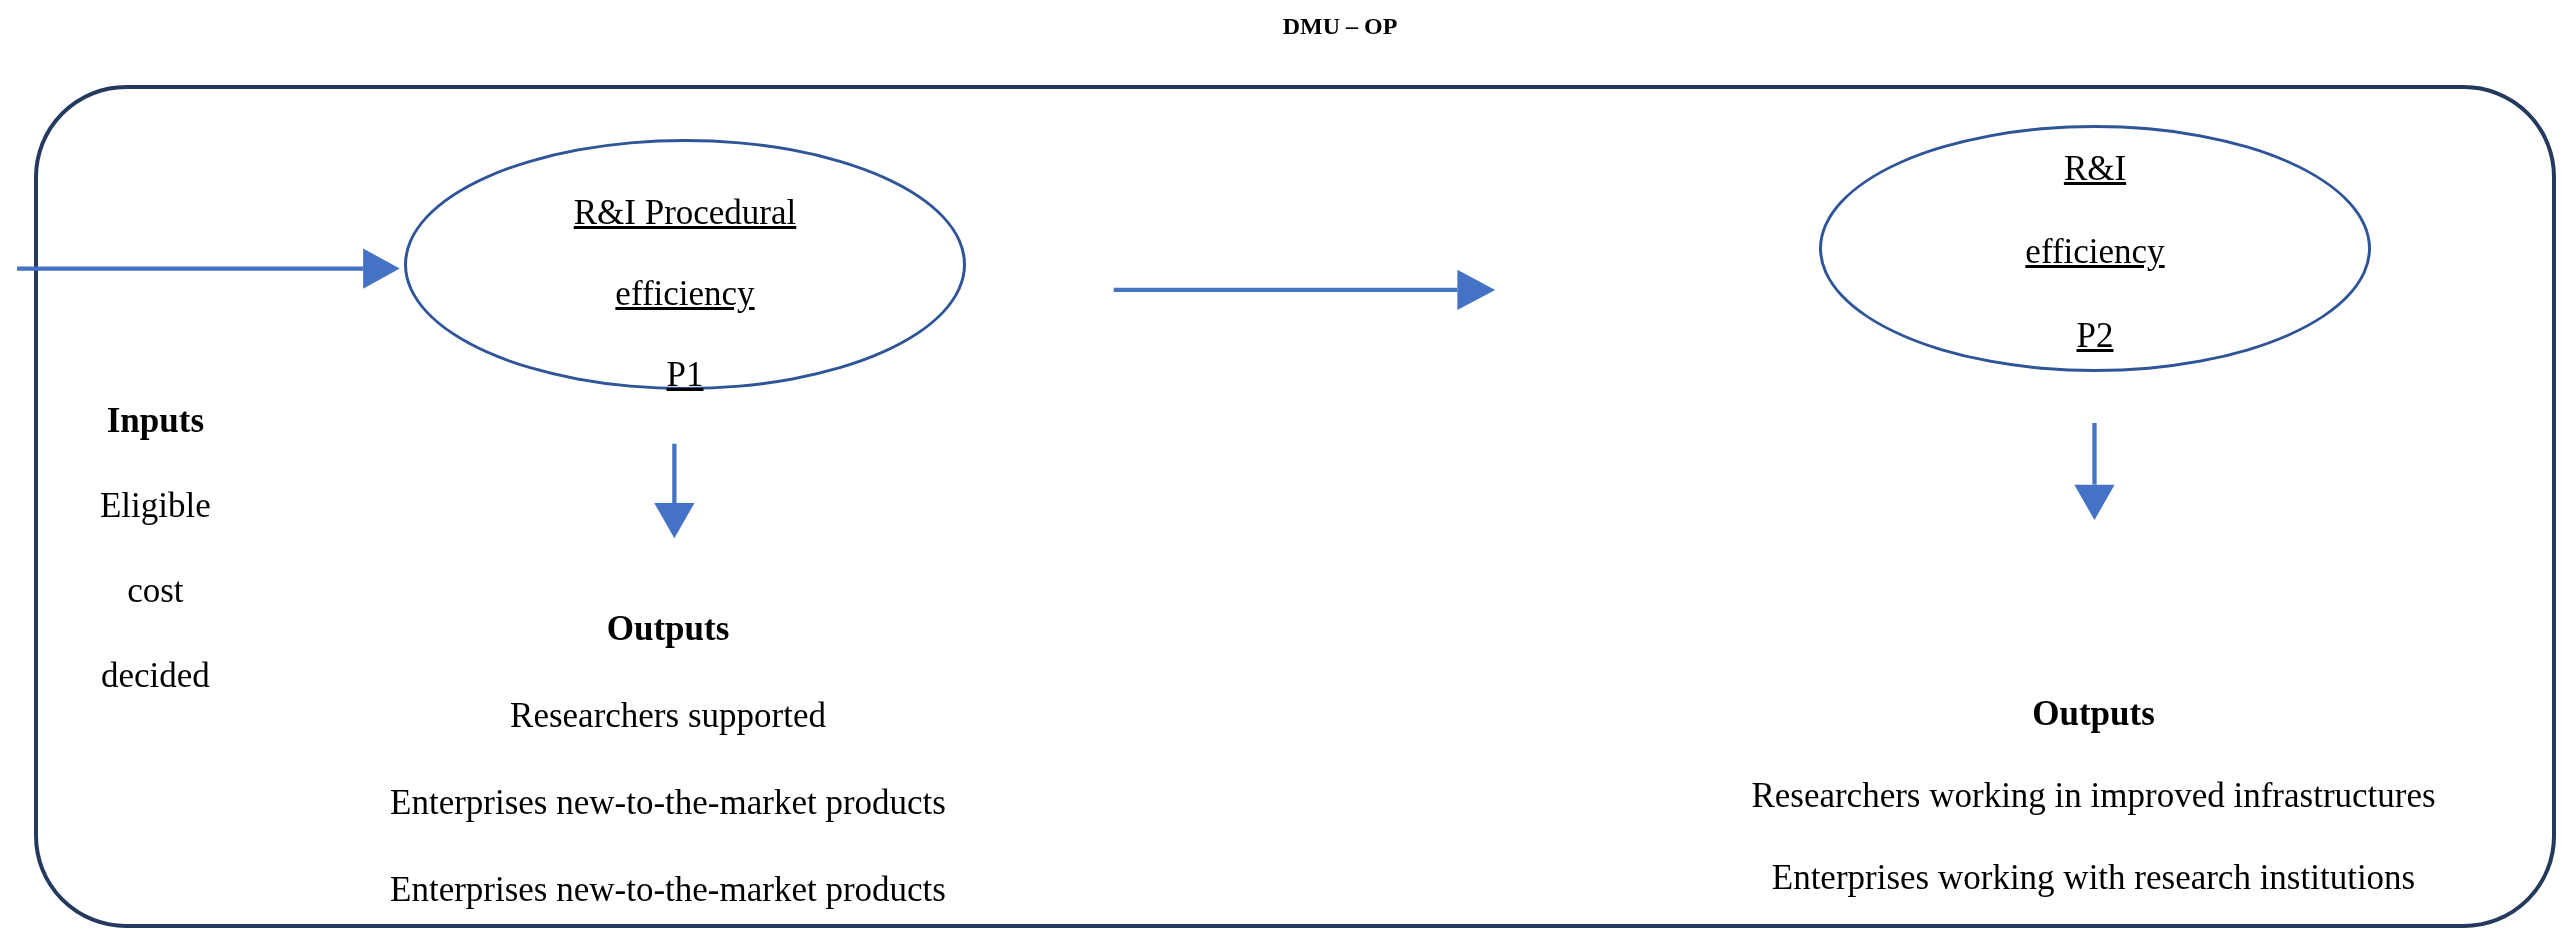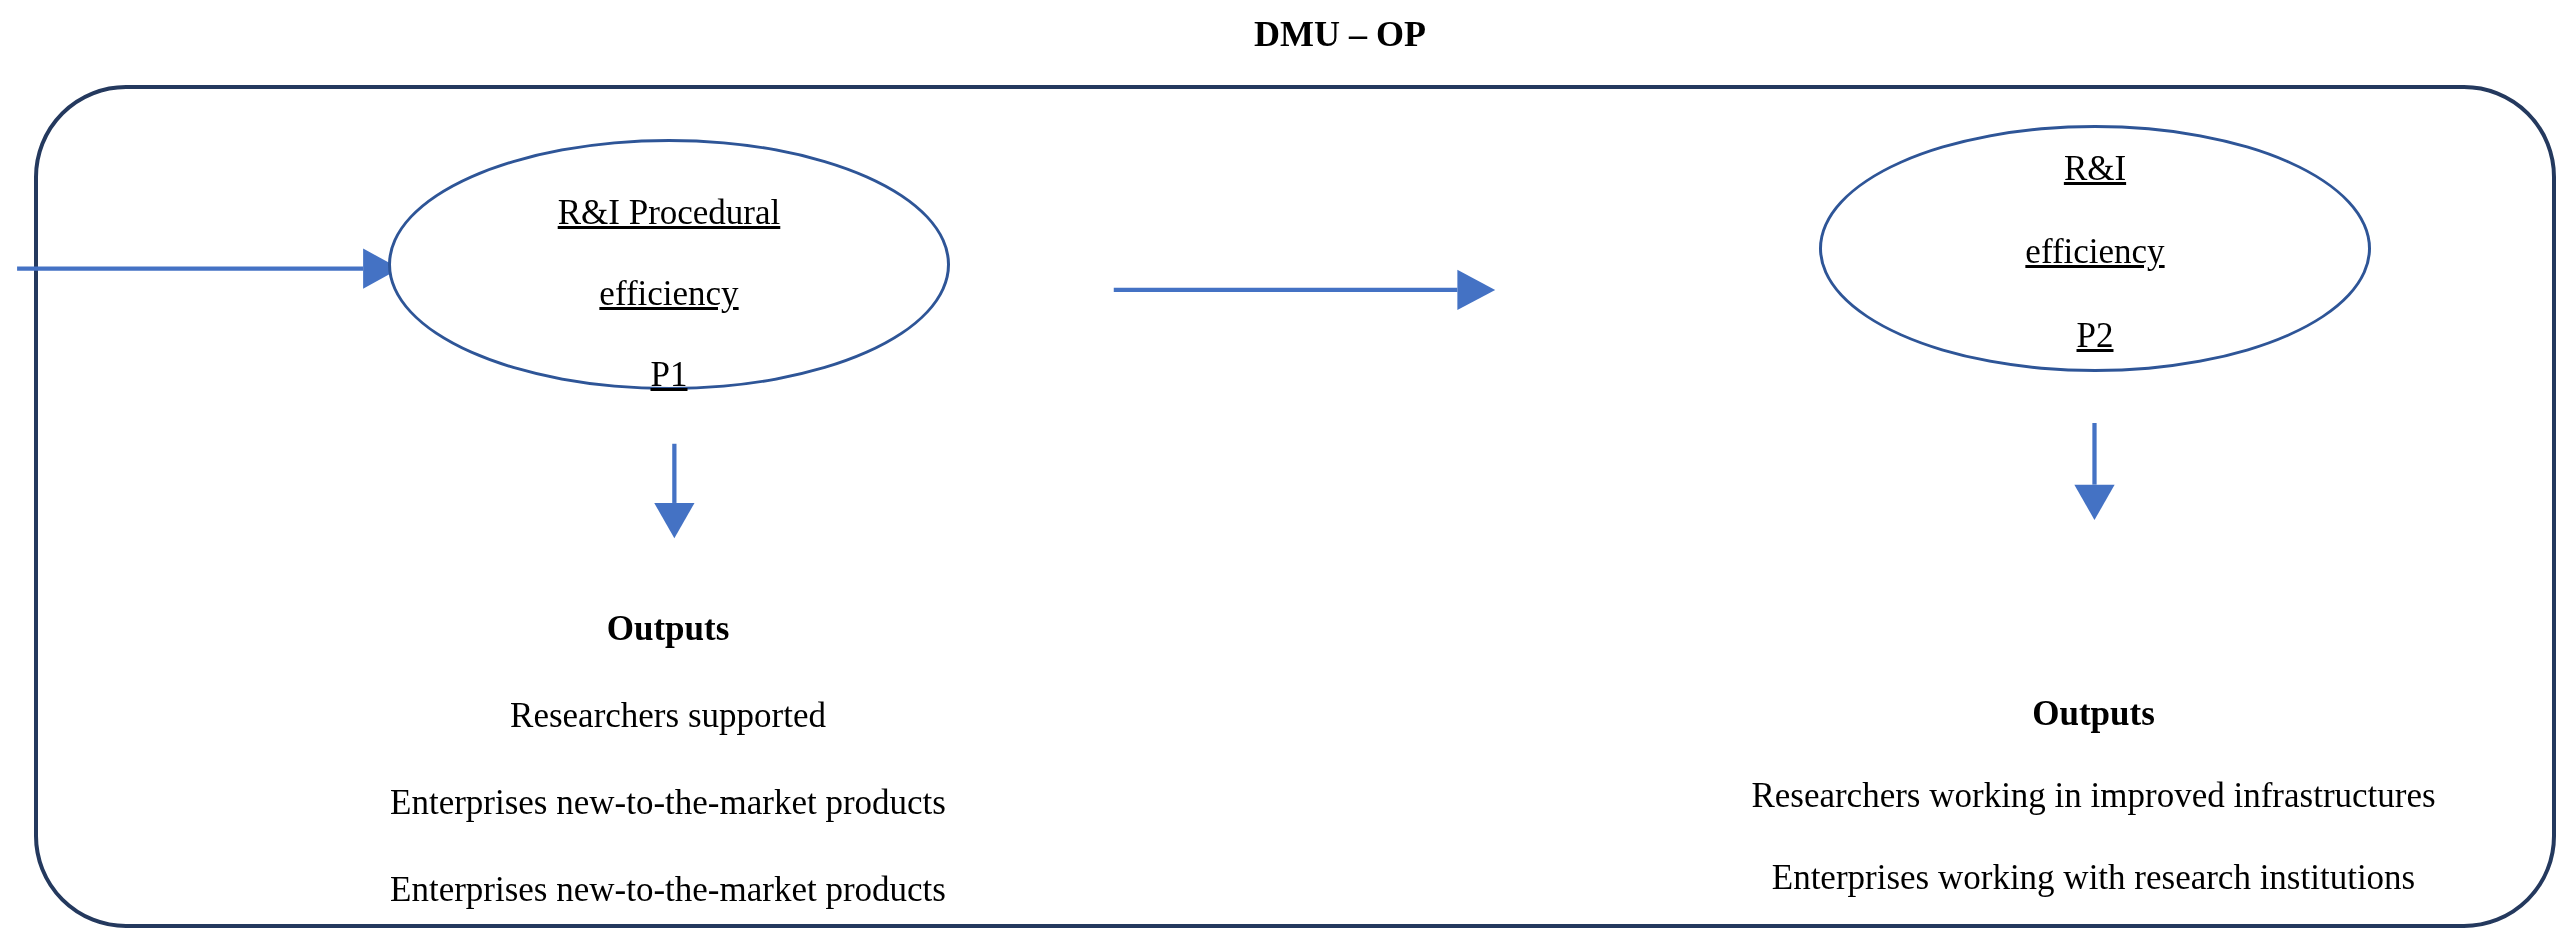--- a/index.html
+++ b/index.html
@@ -14,21 +14,21 @@
     width:2576px;height:951px;
     background:#ffffff;
     font-family:"Liberation Serif","DejaVu Serif",serif;
     color:var(--text);
     overflow:hidden;
   }
   .title{
     position:absolute;
     top:13.4px;left:1340px;
     transform:translateX(-50%);
-    font-size:36px;font-weight:bold;
+    font-size:24px;font-weight:bold;
     white-space:nowrap;
     text-align:center;
   }
   .frame{
     position:absolute;
     left:34px;top:85px;
     width:2522px;height:843px;
     box-sizing:border-box;
     border:4.3px solid var(--frame);
     border-radius:92px;
@@ -41,21 +41,21 @@
   }
   .arrow-line{stroke:var(--arrow);stroke-width:7;fill:none;}
   .arrow-head{fill:var(--arrow);stroke:none;}
   .ellipse{
     position:absolute;
     box-sizing:border-box;
     border:3.7px solid var(--ellipse);
     border-radius:50%;
     background:#ffffff;
   }
-  .ellipse.e1{left:388px;top:139px;width:562px;height:251px;}
+  .ellipse.e1{left:404px;top:139px;width:562px;height:251px;}
   .ellipse.e2{left:1819px;top:125px;width:552px;height:247px;}
   .eline{
     position:absolute;left:0;width:100%;
     height:46px;line-height:46px;
     text-align:center;font-size:35px;
     white-space:nowrap;
     text-decoration:underline;
   }
   .tblock{
     position:absolute;
@@ -102,20 +102,26 @@
     <div class="eline" style="top:129px">efficiency</div>
     <div class="eline" style="top:210px">P1</div>
   </div>
 
   <div class="ellipse e2">
     <div class="eline" style="top:18.3px">R&amp;I</div>
     <div class="eline" style="top:101px">efficiency</div>
     <div class="eline" style="top:185px">P2</div>
   </div>
 
+  <div class="tblock inputs-block">
+    <div class="bold">Inputs</div>
+    <div>Eligible</div>
+    <div>cost</div>
+    <div>decided</div>
+  </div>
 
 
   <div class="tblock outputs-p1-block">
     <div class="bold">Outputs</div>
     <div>Researchers supported</div>
     <div>Enterprises new-to-the-market products</div>
     <div>Enterprises new-to-the-market products</div>
   </div>
 
   <div class="tblock outputs-p2-block">

